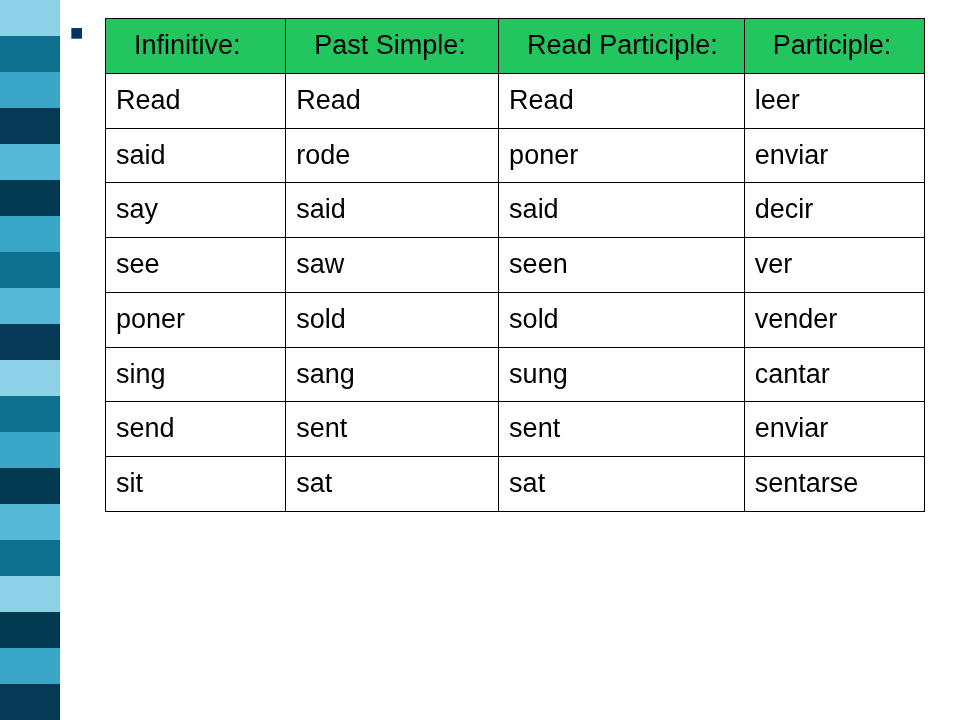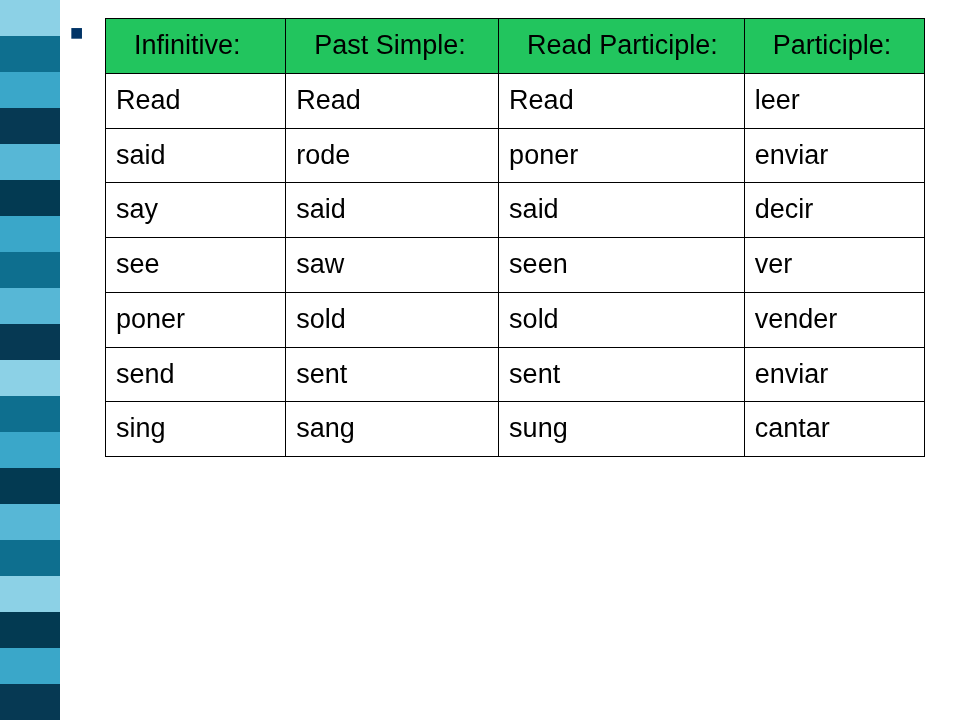--- a/index.html
+++ b/index.html
@@ -138,28 +138,34 @@
             <td>seen</td>
             <td>ver</td>
           </tr>
           <tr>
             <td>poner</td>
             <td>sold</td>
             <td>sold</td>
             <td>vender</td>
           </tr>
           <tr>
+            <td>sing</td>
+            <td>sang</td>
+            <td>sung</td>
+            <td>cantar</td>
+          </tr>
+          <tr>
             <td>send</td>
             <td>sent</td>
             <td>sent</td>
             <td>enviar</td>
           </tr>
           <tr>
-            <td>sing</td>
-            <td>sang</td>
-            <td>sung</td>
-            <td>cantar</td>
+            <td>sit</td>
+            <td>sat</td>
+            <td>sat</td>
+            <td>sentarse</td>
           </tr>
         </tbody>
     </table>
   </div>
 
 </div>
 
 </body></html>

